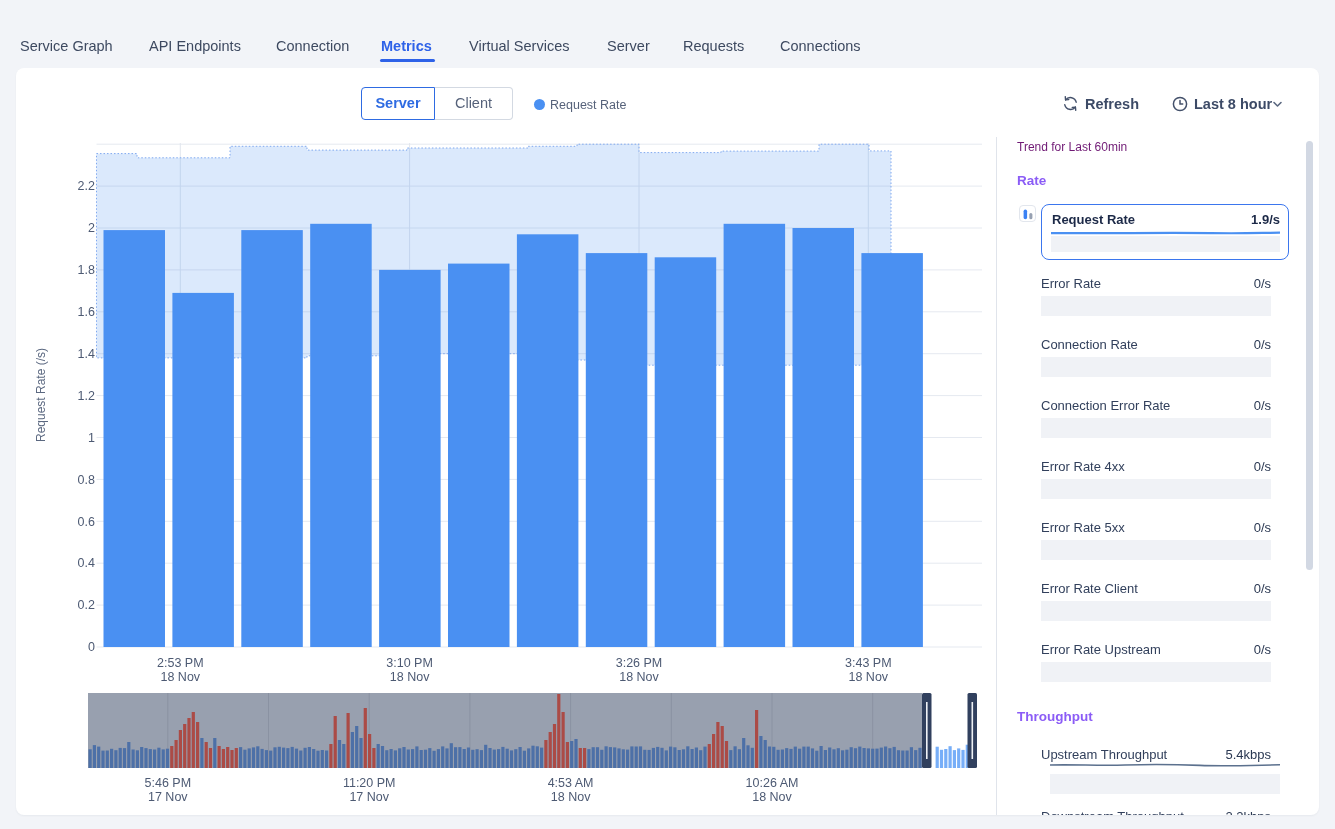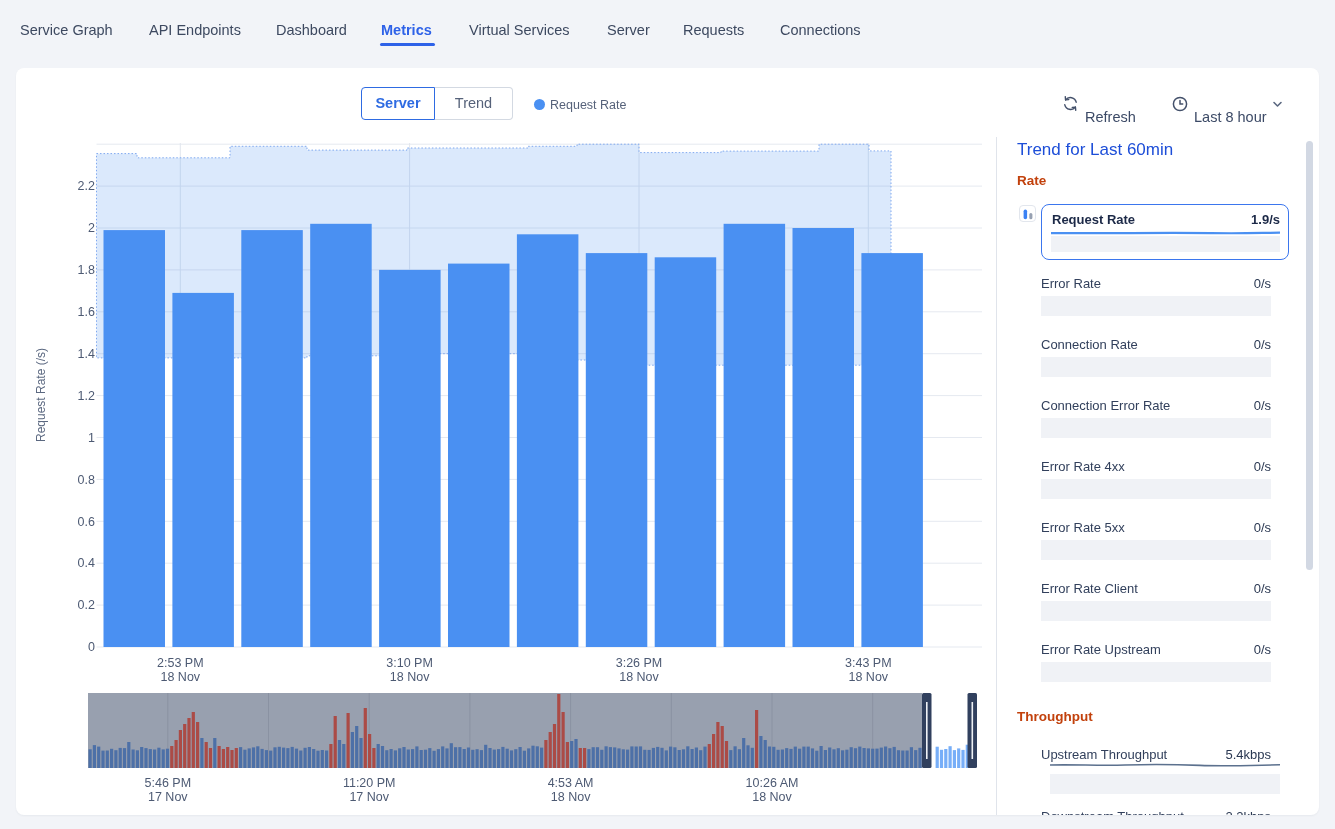--- a/index.html
+++ b/index.html
@@ -1,58 +1,58 @@
 <!DOCTYPE html>
 <html><head><meta charset="utf-8">
 <style>
 * { margin:0; padding:0; box-sizing:border-box; }
 html,body { width:1335px; height:829px; background:#f2f4f8; font-family:"Liberation Sans",sans-serif; overflow:hidden; }
-.nav { position:absolute; left:0; top:0; width:1175px; height:60px; }
+.nav { position:absolute; left:0; top:16px; width:1175px; height:60px; }
 .nav a { position:absolute; top:22px; font-size:14.5px; color:#3d4960; font-weight:500; text-decoration:none; white-space:nowrap; }
 .nav a.act { color:#2e62e8; font-weight:700; }
 .underline { position:absolute; left:380px; top:43px; width:55px; height:3px; background:#2e62e8; border-radius:2px; }
 .card { position:absolute; left:16px; top:68px; width:1303px; height:747px; background:#fff; border-radius:8px; overflow:hidden; box-shadow:0 1px 2px rgba(20,30,60,0.05); }
 .sel { position:absolute; left:24px; top:19px; width:299px; height:33px; border:1px solid #d3d9e2; border-radius:6px; background:#fff; }
 .sel .txt { position:absolute; left:13px; top:8px; font-size:14px; font-weight:700; color:#2c3850; }
 .btn { position:absolute; top:19px; height:33px; background:#fff; text-align:center; line-height:31px; font-size:14.5px; }
 .btn.server { left:345px; width:74px; border:1.5px solid #2e6be2; border-radius:4px 0 0 4px; color:#2e6be2; font-weight:700; }
 .btn.client { left:419px; width:78px; border:1px solid #d3d9e2; border-left:none; border-radius:0 4px 4px 0; color:#56627a; }
 .dot { position:absolute; left:518px; top:31px; width:11px; height:11px; border-radius:50%; background:#4a90f2; }
 .leg { position:absolute; left:534px; top:30px; font-size:12.5px; color:#56627a; }
-.tbtxt { position:absolute; top:41px; font-size:14.5px; color:#3c4a66; font-weight:400; }
+.tbtxt { position:absolute; top:28px; font-size:14.5px; color:#3c4a66; font-weight:700; }
 .sep { position:absolute; left:980px; top:69px; width:1px; height:678px; background:#e0e4eb; }
-.rp-dim { position:absolute; font-size:17px; color:#1d4ed8;text-align:center; }
-.rp-h { position:absolute; font-size:13.5px; font-weight:700; color:#c2410c; }
+.rp-dim { position:absolute; font-size:12px; color:#701a75;text-align:center; }
+.rp-h { position:absolute; font-size:13.5px; font-weight:700; color:#8b5cf6; }
 .iconbox { position:absolute; left:1003px; top:136.5px; width:17px; height:17px; border:1px solid #e2e6ed; border-radius:4px; background:#fff; }
 .iconbox svg { position:absolute; left:0; top:0; }
 .selcard { position:absolute; left:1025px; top:136px; width:248px; height:56px; border:1.5px solid #3b76ee; border-radius:8px; background:#fff; }
 .sc-title { position:absolute; left:10px; top:7px; width:228px; font-size:13px; font-weight:700; color:#1c2947; }
 .sc-val { float:right; }
 .sc-block { position:absolute; left:9px; top:31px; width:229px; height:16px; background:#f0f2f6; }
 .mrow { position:absolute; left:1012px; width:230px;margin-left:13px; }
 .mlab { font-size:13px; color:#32405c; }
 .mval { float:right; font-weight:400; color:#2a3852; }
 .mblock { margin-top:5px; width:230px; height:20px; background:#f0f2f6; }
 .thumb { position:absolute; left:1290px; top:73px; width:7px; height:429px; background:#d2d8e3; border-radius:3.5px; }
 </style></head>
 <body>
 <div class="nav">
   <a style="left:20px">Service Graph</a>
   <a style="left:149px">API Endpoints</a>
-  <a style="left:276px">Dashboard</a>
+  <a style="left:276px">Connection</a>
   <a class="act" style="left:381px">Metrics</a>
   <a style="left:469px">Virtual Services</a>
   <a style="left:607px">Server</a>
   <a style="left:683px">Requests</a>
   <a style="left:780px">Connections</a>
   <div class="underline"></div>
 </div>
 <div class="card">
   <div class="btn server">Server</div>
-  <div class="btn client">Trend</div>
+  <div class="btn client">Client</div>
   <div class="dot"></div>
   <div class="leg">Request Rate</div>
   <svg style="position:absolute;left:1046px;top:27px" width="17" height="17" viewBox="0 0 17 17" fill="none" stroke="#44516b" stroke-width="1.45" stroke-linecap="round" stroke-linejoin="round">
       <path d="M14.2,7.2 A6,6 0 0 0 3.6,4.9"></path>
       <path d="M2.8,9.8 A6,6 0 0 0 13.4,12.1"></path>
       <path d="M3.3,1.8 L3.6,4.9 L6.7,4.6"></path>
       <path d="M13.7,15.2 L13.4,12.1 L10.3,12.4"></path>
     </svg>
   <div class="tbtxt" style="left:1069px">Refresh</div>
   <svg style="position:absolute;left:1156px;top:27.5px" width="16" height="16" viewBox="0 0 16 16" fill="none" stroke="#44516b" stroke-width="1.5" stroke-linecap="round">

